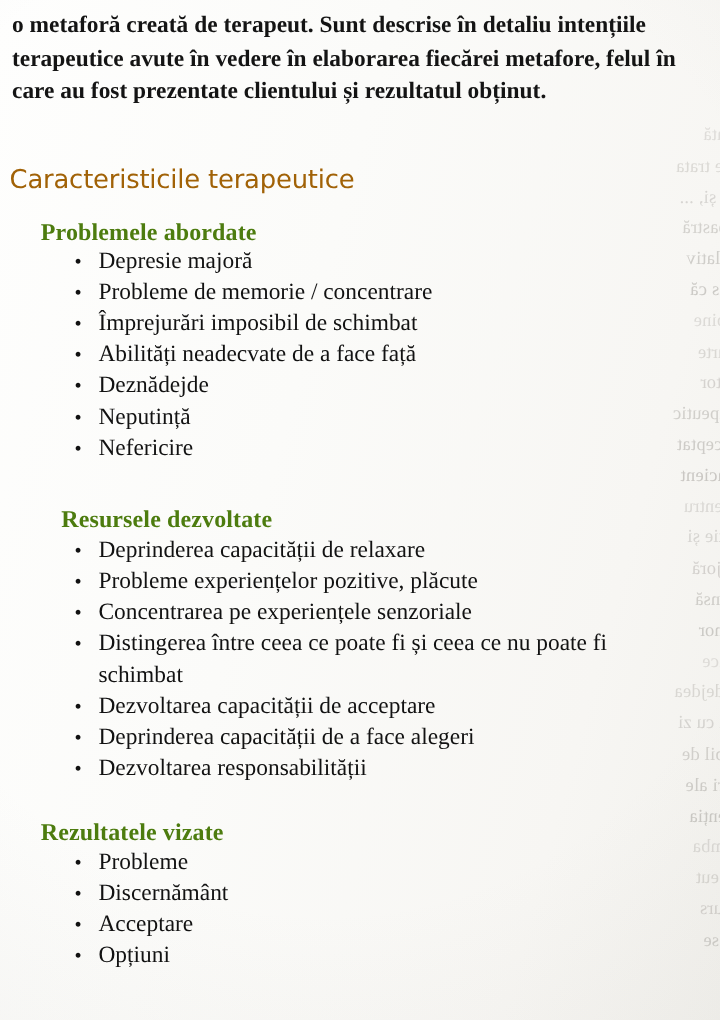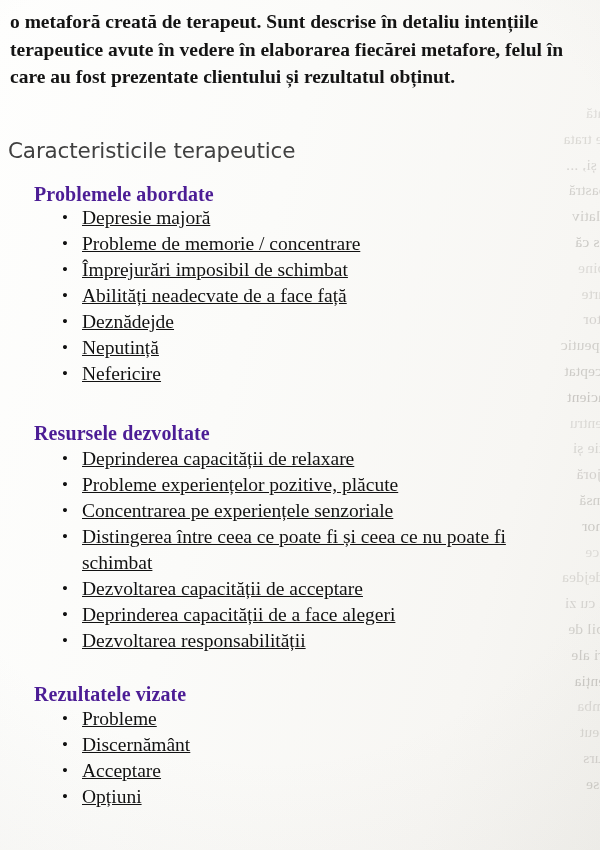--- a/index.html
+++ b/index.html
@@ -76,29 +76,29 @@
     text-align: left;
   }
 
   .main-heading {
     position: absolute;
     left: 8px;
     font-family: "DejaVu Sans", sans-serif;
     font-size: 21.5px;
     font-weight: 400;
     letter-spacing: -0.15px;
-    color: #404040;
+    color: #a16207;
   }
 
   .section-heading {
     position: absolute;
     font-family: "Liberation Serif", serif;
     font-size: 20px;
     font-weight: bold;
-    color: #4c1d95;
+    color: #4d7c0f;
     letter-spacing: 0.1px;
   }
 
   .bullet-row {
     position: absolute;
     display: flex;
     align-items: flex-start;
     font-size: 19.5px;
     line-height: 26px;
     color: #121212;
@@ -109,21 +109,20 @@
     width: 20px;
     font-size: 17px;
     line-height: 26px;
     text-align: left;
     color: #111111;
   }
 
   .bullet-text {
     flex: 1 1 auto;
     white-space: pre-line;
-    text-decoration: underline;
   }
 
   
   #content {
     text-rendering: optimizeLegibility;
   }
 </style>
 </head>
 <body>
 
@@ -190,21 +189,21 @@
           <span class="bullet-text">Deznădejde</span>
         </div>
         <div class="bullet-row" style="top: 335px; left: 62px; width: 500px;">
           <span class="bullet-dot">•</span>
           <span class="bullet-text">Neputință</span>
         </div>
         <div class="bullet-row" style="top: 361px; left: 62px; width: 500px;">
           <span class="bullet-dot">•</span>
           <span class="bullet-text">Nefericire</span>
         </div>
-        <div class="section-heading" style="top: 422px; left: 34px;">Resursele dezvoltate</div>
+        <div class="section-heading" style="top: 422px; left: 51px;">Resursele dezvoltate</div>
         <div class="bullet-row" style="top: 446px; left: 62px; width: 500px;">
           <span class="bullet-dot">•</span>
           <span class="bullet-text">Deprinderea capacității de relaxare</span>
         </div>
         <div class="bullet-row" style="top: 472px; left: 62px; width: 500px;">
           <span class="bullet-dot">•</span>
           <span class="bullet-text">Probleme experiențelor pozitive, plăcute</span>
         </div>
         <div class="bullet-row" style="top: 498px; left: 62px; width: 500px;">
           <span class="bullet-dot">•</span>

